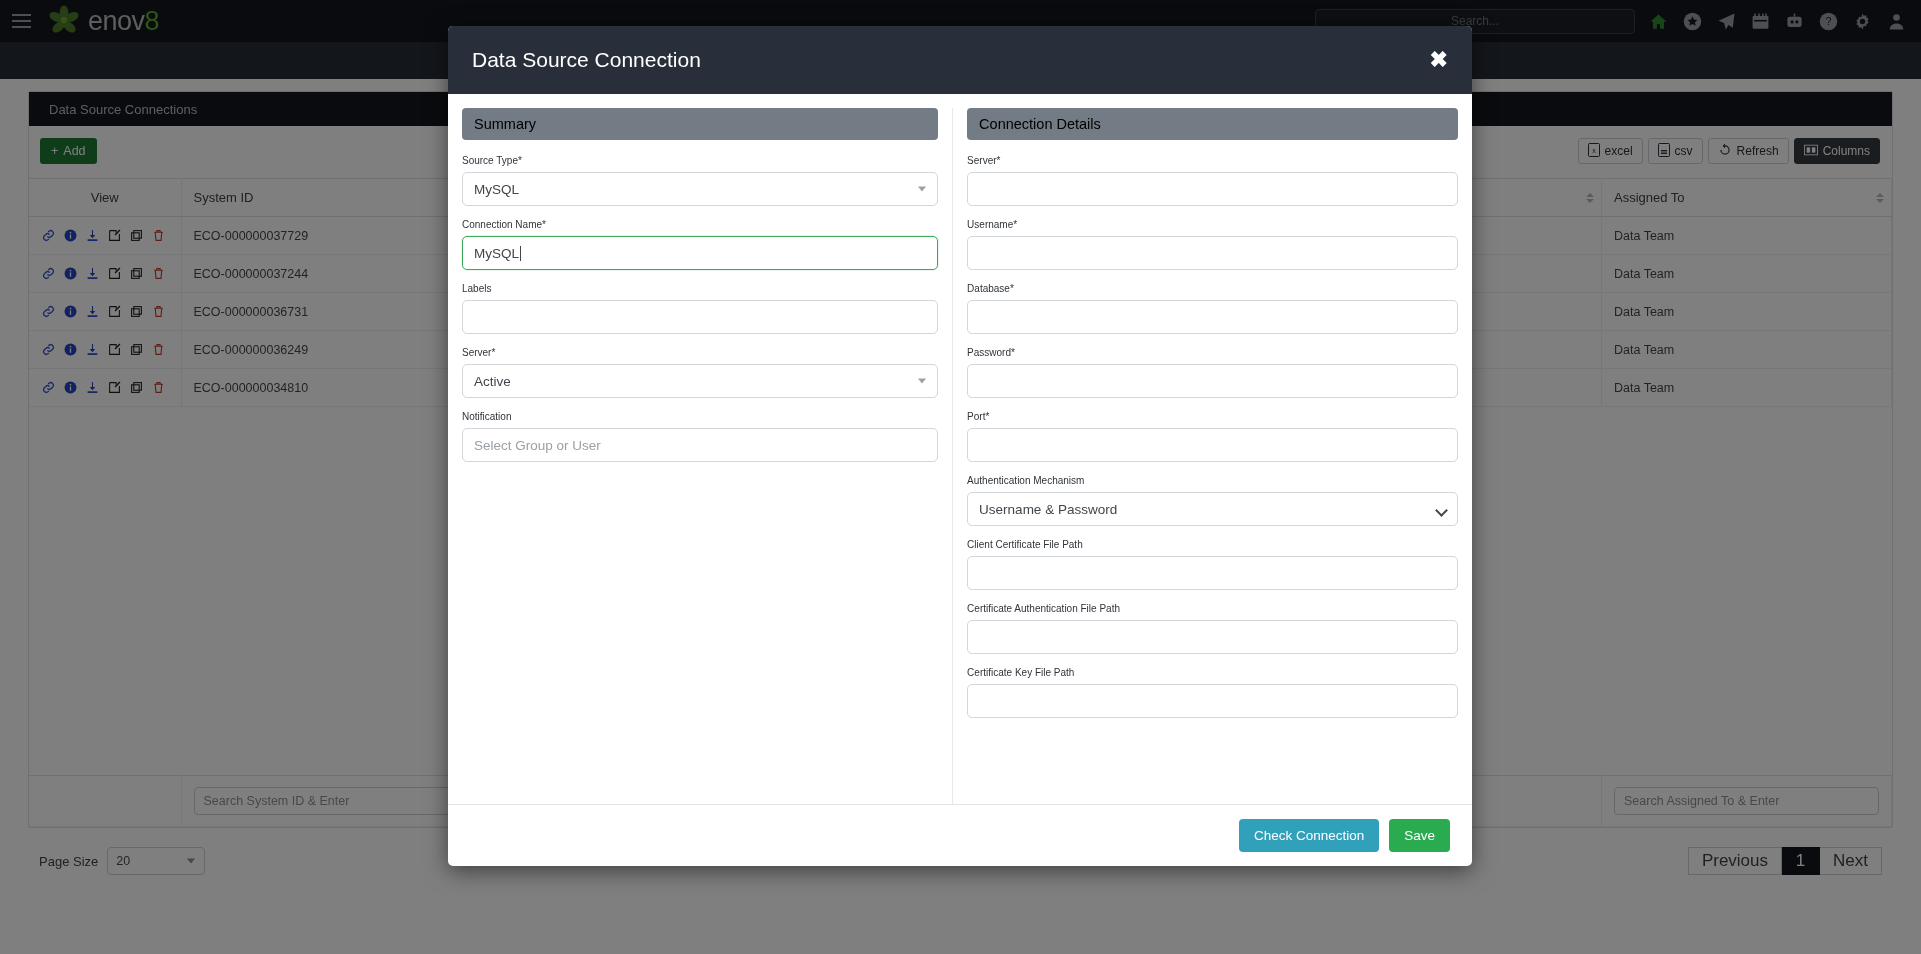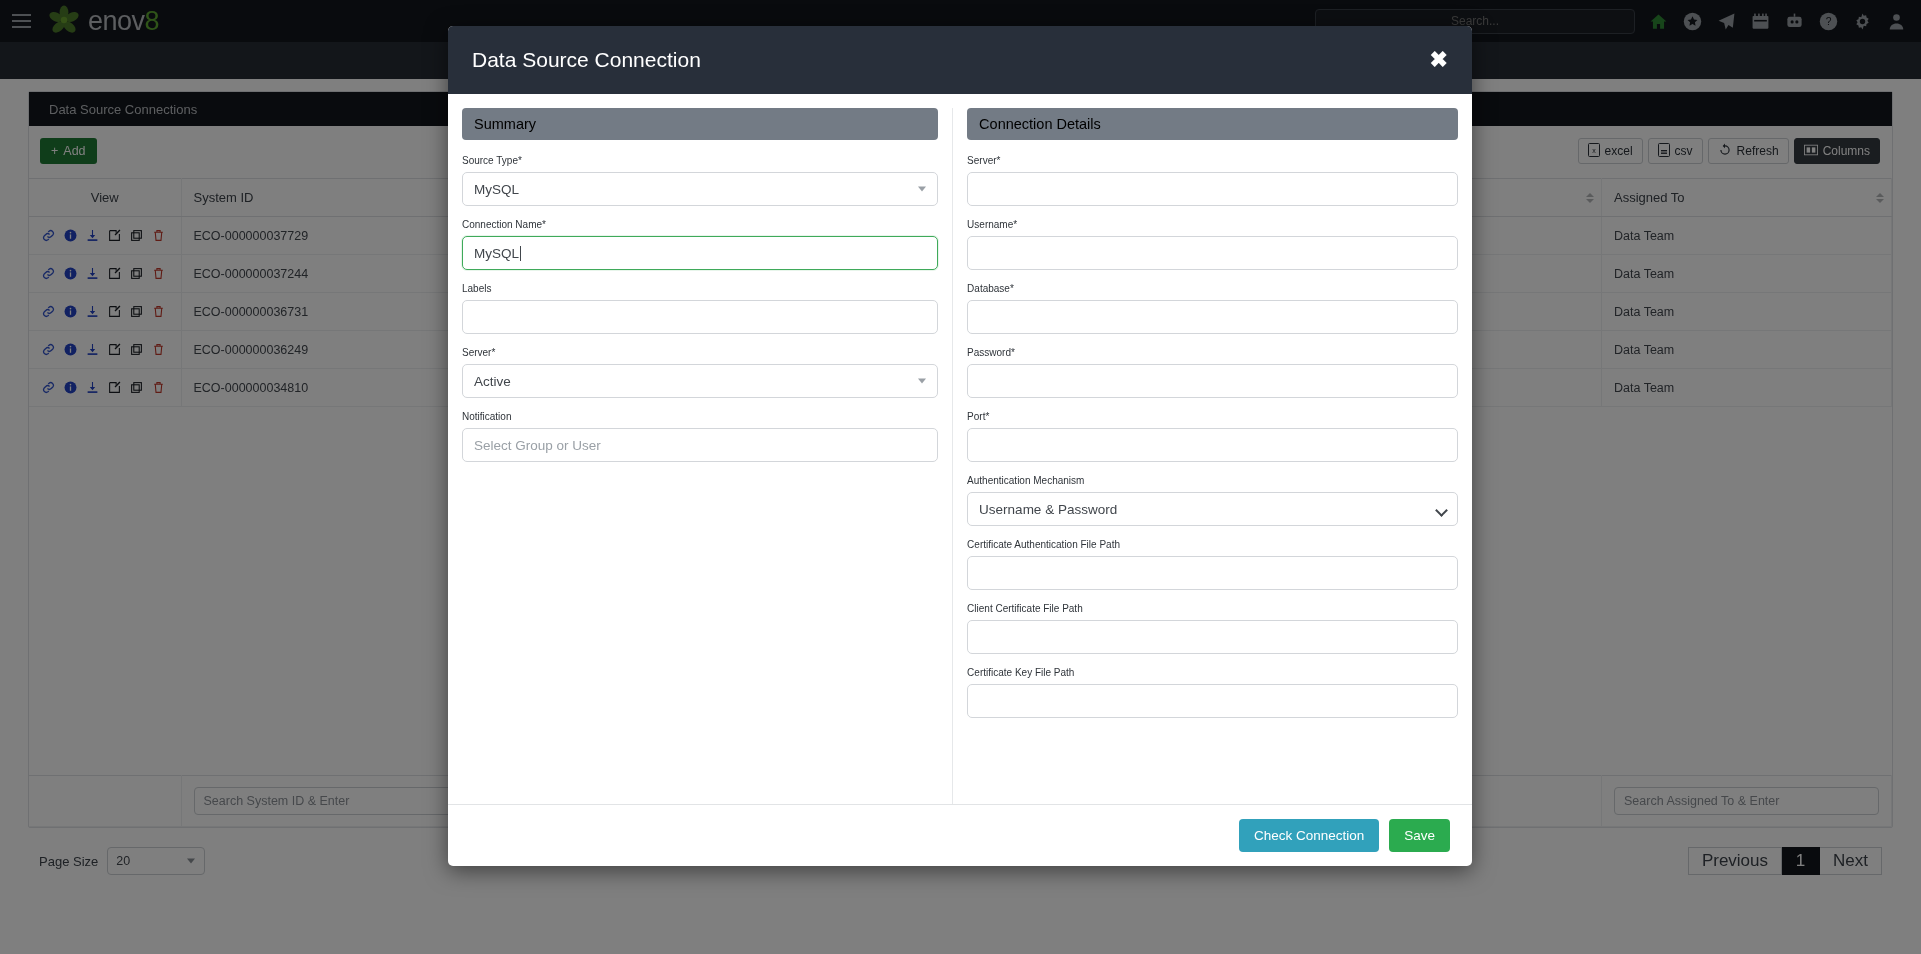--- a/index.html
+++ b/index.html
@@ -731,28 +731,28 @@
 
       <div class="fg">
         <label>Authentication Mechanism</label>
         <div class="ctl">
           <span>Username &amp; Password</span>
           <span class="chev"></span>
         </div>
       </div>
 
       <div class="fg">
+        <label>Client Certificate File Path</label>
+        <div class="ctl">
+            <span></span>
+          </div>
+      </div>
+
+      <div class="fg">
         <label>Certificate Authentication File Path</label>
-        <div class="ctl">
-            <span></span>
-          </div>
-      </div>
-
-      <div class="fg">
-        <label>Client Certificate File Path</label>
         <div class="ctl">
             <span></span>
           </div>
       </div>
 
       <div class="fg">
         <label>Certificate Key File Path</label>
         <div class="ctl">
             <span></span>
           </div>

